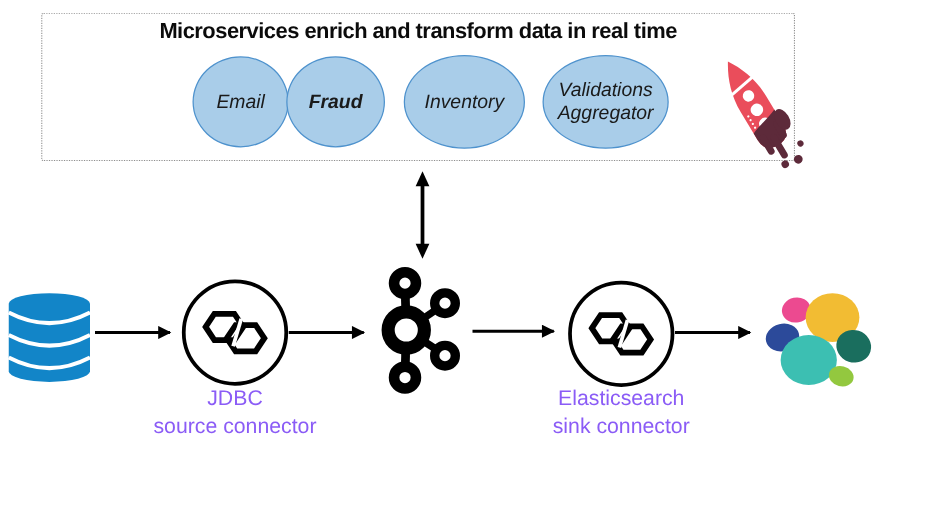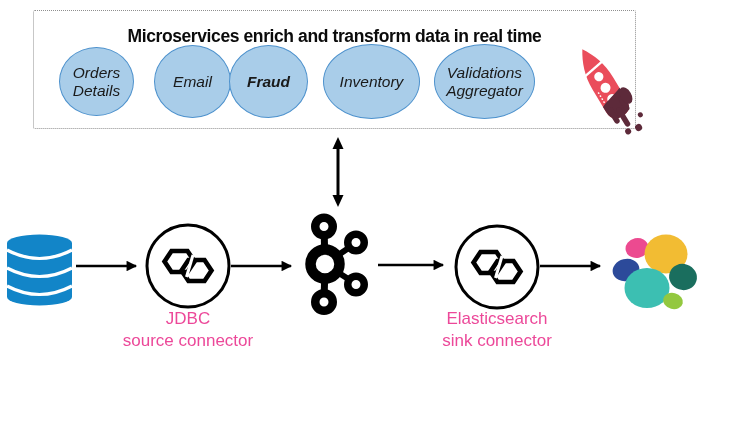--- a/index.html
+++ b/index.html
@@ -6,53 +6,49 @@
   #canvas{
     position:relative;width:756px;height:425px;background:#ffffff;
     font-family:"Liberation Sans", sans-serif;color:#111;overflow:hidden;
   }
   
   .ms-box{
     position:absolute;left:33px;top:10px;width:603px;height:119px;
     border:1.5px dotted #8f8f8f;border-radius:2px;background:#fff;box-sizing:border-box;
   }
   .ms-title{
-    position:absolute;left:0;top:15px;width:100%;text-align:center;
+    position:absolute;left:0;top:3px;width:100%;text-align:center;
     font-weight:bold;font-size:17.5px;letter-spacing:-0.4px;color:#0b0b0b;white-space:nowrap;
   }
   .bubble{
     position:absolute;background:#a9cde9;border:1.5px solid #4e92cd;border-radius:50%;
     display:flex;align-items:center;justify-content:center;text-align:center;
     font-style:italic;font-size:15.5px;line-height:1.12;color:#1a1a1a;
     white-space:pre-line;box-sizing:border-box;
   }
   .b1{left:25px;top:36px;width:75px;height:69px;}
   .b2{left:120px;top:34px;width:77px;height:73px;}
   .b3{left:195px;top:34px;width:79px;height:73px;font-weight:bold;}
   .b4{left:289px;top:33px;width:97px;height:75px;justify-content:center;}
   .b5{left:400px;top:33px;width:101px;height:75px;font-style:italic;}
   .svg-layer{position:absolute;left:0;top:0;width:756px;height:425px;}
   .node-label{
     position:absolute;top:308px;text-align:center;font-size:17px;line-height:22px;
-    color:#ec4899;white-space:pre-line;
+    color:#8b5cf6;white-space:pre-line;
   }
   .lbl-jdbc{left:103px;width:170px;}
   .lbl-es{left:412px;width:170px;}
 </style>
 </head>
 <body>
 
 <div id="canvas">
 
   <div class="ms-box">
     <div class="ms-title">Microservices enrich and transform data in real time</div>
-    <div class="bubble b1">
-      <span>Orders
-Details</span>
-    </div>
     <div class="bubble b2">
       <span>Email</span>
     </div>
     <div class="bubble b3">
       <span>Fraud</span>
     </div>
     <div class="bubble b4">
       <span>Inventory</span>
     </div>
     <div class="bubble b5">

